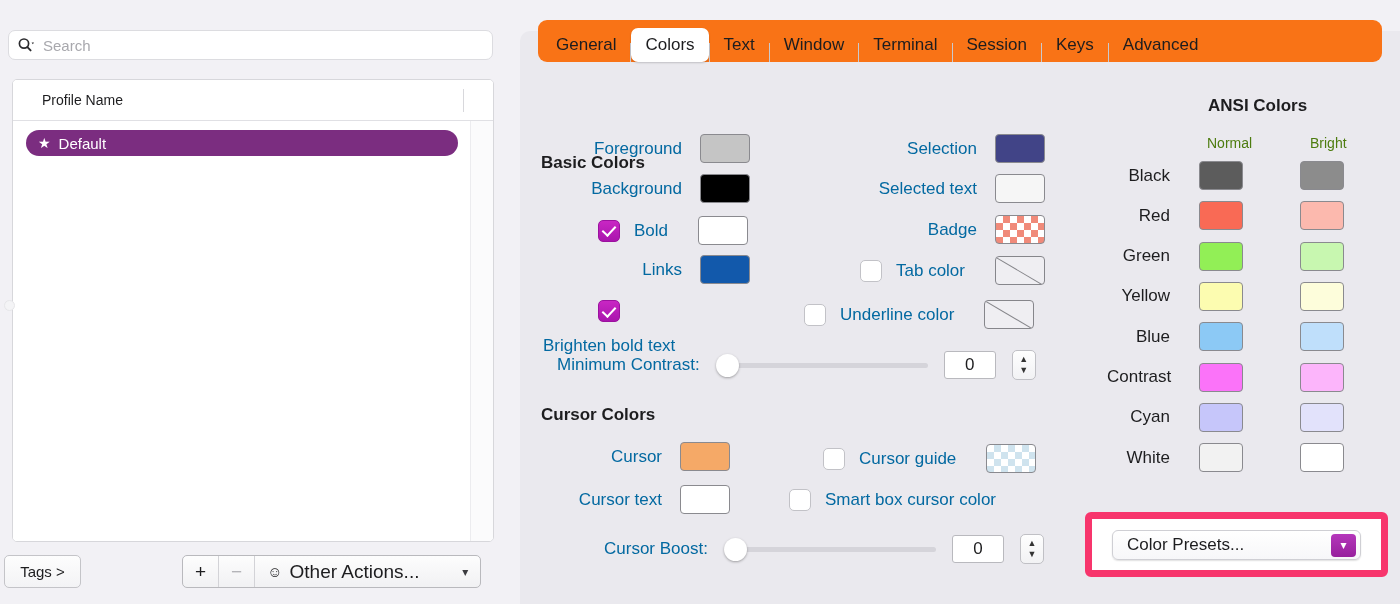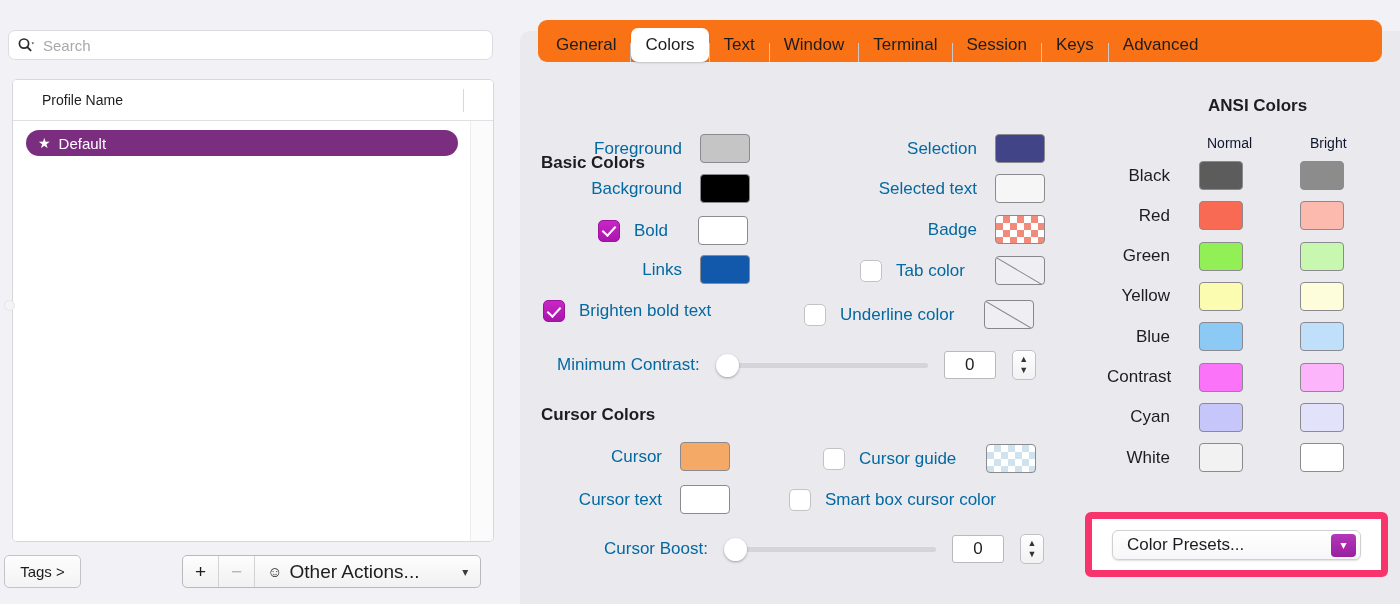--- a/index.html
+++ b/index.html
@@ -130,21 +130,21 @@
     font-size:17px; display:flex; align-items:center; justify-content:center; color:#1d1d1f;
   }
   .stepper {
     width:24px; height:30px; border-radius:5px; background:linear-gradient(#fefefe,#f2f2f4);
     border:1px solid #c0c0c5; display:flex; flex-direction:column;
     align-items:center; justify-content:center; font-size:9px; line-height:11px; color:#333;
   }
 
   
   #ansi-title { position:absolute; left:1208px; top:96px; font-size:17px; font-weight:bold; }
-  .ansi-col-head { position:absolute; font-size:14px; color:#0f172a;text-align:center; }
+  .ansi-col-head { position:absolute; font-size:14px; color:#4d7c0f;text-align:center; }
   .ansi-row { position:absolute; display:flex; align-items:center; }
   .ansi-name { width:92px; text-align:right; font-size:17px; padding-right:29px; }
   .ansi-sw { width:44px; height:29px; border-radius:4px; border:1px solid #8a8a8f; }
   .ansi-gap { width:57px; }
 
   
   #presets-highlight {
     position:absolute; left:1085px; top:512px; width:303px; height:65px;
     border:7px solid #f7356c; border-radius:6px; background:#fff;
   }
@@ -258,21 +258,21 @@
 <div class="row" style="left:845px; top:215px; width:200px; justify-content:flex-end; gap:18px;">
   <span class="rlabel">Badge</span>
   <span class="swatch" id="sw-badge" style="background: repeating-conic-gradient(rgb(240, 138, 122) 0%, rgb(240, 138, 122) 25%, rgb(255, 255, 255) 0%, rgb(255, 255, 255) 50%) 0px 0px / 14px 14px;"></span>
 </div>
 <div class="row" style="left:860px; top:256px; gap:14px;">
   <span class="cb"></span>
   <span class="rlabel">Tab color</span>
   <span class="swatch none" style="margin-left:16px;"></span>
 </div>
 
-<div class="row" style="left:543px; top:300px; gap:14px;">
+<div class="row" style="left:543px; top:300px; gap:14px;flex-direction:column;">
   <span class="cb on"></span>
   <span class="rlabel">Brighten bold text</span>
 </div>
 <div class="row" style="left:804px; top:300px; gap:14px;">
   <span class="cb"></span>
   <span class="rlabel">Underline color</span>
   <span class="swatch none" style="margin-left:16px;"></span>
 </div>
 
 <div class="row" style="left:557px; top:350px; gap:16px;">

